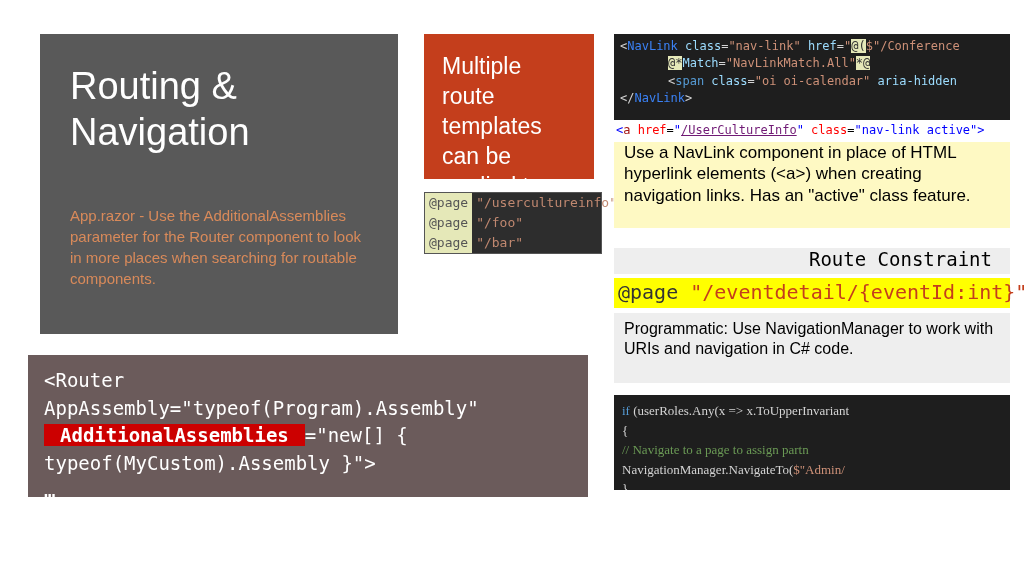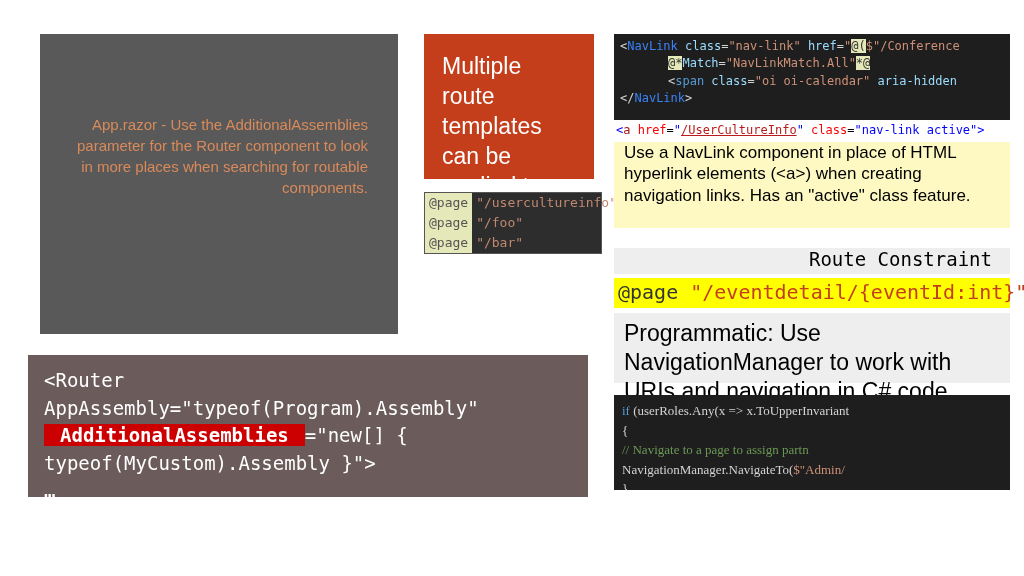--- a/index.html
+++ b/index.html
@@ -1,42 +1,43 @@
 <!DOCTYPE html>
 <html><head>
 <meta charset="utf-8">
 <style>
 body{margin:0;padding:0;width:1024px;height:576px;font-family:'Segoe UI',Arial,sans-serif;overflow:hidden;background:white}
 .container{position:relative;width:1024px;height:576px}
 .block{position:absolute;box-sizing:border-box}
 .title-box{left:40px;top:34px;width:358px;height:300px;background:#595959;padding:30px}
 .title-text{color:white;font-size:38px;font-weight:300;line-height:1.2}
-.subtitle{color:#d98a5a;font-size:15px;text-align:right;margin-top:50px;line-height:1.4}
+.subtitle{color:#d98a5a;font-size:15px;text-align:left;margin-top:50px;line-height:1.4}
 .red-box{left:424px;top:34px;width:170px;height:145px;background:#c43e1c;color:white;padding:18px;font-size:23px;line-height:1.3}
 .page-snippet{left:424px;top:192px;width:178px;height:62px;background:#2d2d2d;font-family:Consolas,monospace;font-size:13px;line-height:20px;border:1px solid #555}
 .page-row{display:flex}
 .page-dir{background:#e5e8b8;color:#555;padding:0 4px}
 .page-path{color:#c08870;padding-left:4px}
 .navlink-code{left:614px;top:34px;width:396px;height:86px;background:#1e1e1e;font-family:Consolas,monospace;font-size:12px;padding:4px 6px;line-height:1.45;overflow:hidden;white-space:nowrap}
 .href-line{left:614px;top:123px;width:396px;height:18px;font-family:Consolas,monospace;font-size:12px;background:white;padding:0 2px;white-space:nowrap}
 .navlink-desc{left:614px;top:142px;width:396px;height:86px;background:#fef9c3;padding:0 10px;font-size:17px;line-height:1.25}
 .route-constraint{left:614px;top:248px;width:396px;height:26px;background:#eeeeee;font-family:Consolas,monospace;font-size:19px;text-align:right;padding-right:18px;font-weight:500}
 .page-highlight{left:614px;top:278px;width:396px;height:30px;background:yellow;font-family:Consolas,monospace;font-size:20px;padding:2px 4px;white-space:nowrap}
-.programmatic{left:614px;top:313px;width:396px;height:70px;background:#eeeeee;padding:6px 10px;font-size:23px;line-height:1.25}
+.programmatic{left:614px;top:313px;width:396px;height:70px;background:#eeeeee;padding:6px 10px;font-size:16px;line-height:1.25}
 .router-code{left:28px;top:355px;width:560px;height:142px;background:#6b5b5b;color:white;font-family:Consolas,monospace;font-size:19px;padding:12px 16px;line-height:1.45}
 .red-highlight{background:#cc0000;color:white;font-weight:bold;padding:0 16px}
 .nav-manager-code{left:614px;top:395px;width:396px;height:95px;background:#1e1e1e;font-family:Liberation Serif, serif;font-size:13px;padding:6px 8px;line-height:1.5;overflow:hidden;white-space:nowrap}
-.c-blue{color:#569cd6}.c-cyan{color:#3b82f6}.c-white{color:#d4d4d4}.c-orange{color:#ce9178}.c-ltblue{color:#9cdcfe}.c-green{color:#6a9955}.c-brown{color:#a31515}.c-darkblue{color:#0000ff}.c-attr{color:#ff0000}.c-link{color:#b91c1c;text-decoration:underline}
+.c-blue{color:#569cd6}.c-cyan{color:#3b82f6}.c-white{color:#d4d4d4}.c-orange{color:#ce9178}.c-ltblue{color:#9cdcfe}.c-green{color:#6a9955}.c-brown{color:#a31515}.c-darkblue{color:#0000ff}.c-attr{color:#ff0000}.c-link{color:#701a75;text-decoration:underline}
 </style>
 </head>
 <body>
 
 <div class="container">
 
   <div class="block title-box">
+    <div class="title-text">Routing &amp; Navigation</div>
     <div class="subtitle">App.razor - Use the AdditionalAssemblies parameter for the Router component to look in more places when searching for routable components.</div>
   </div>
 
   <div class="block red-box">Multiple route templates can be applied to a component.</div>
 
   <div class="block page-snippet">
     <div class="page-row">
         <span class="page-dir">@page</span>
         <span class="page-path">"/usercultureinfo"</span>
       </div>

